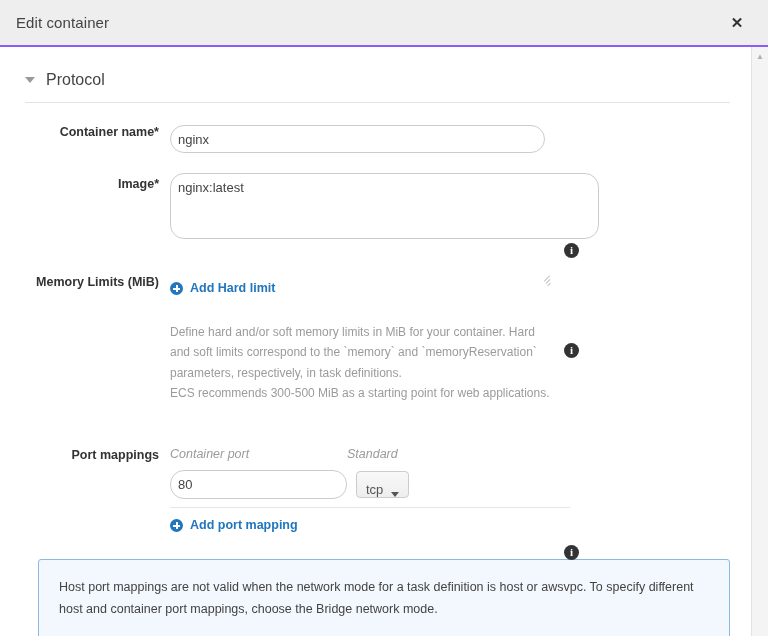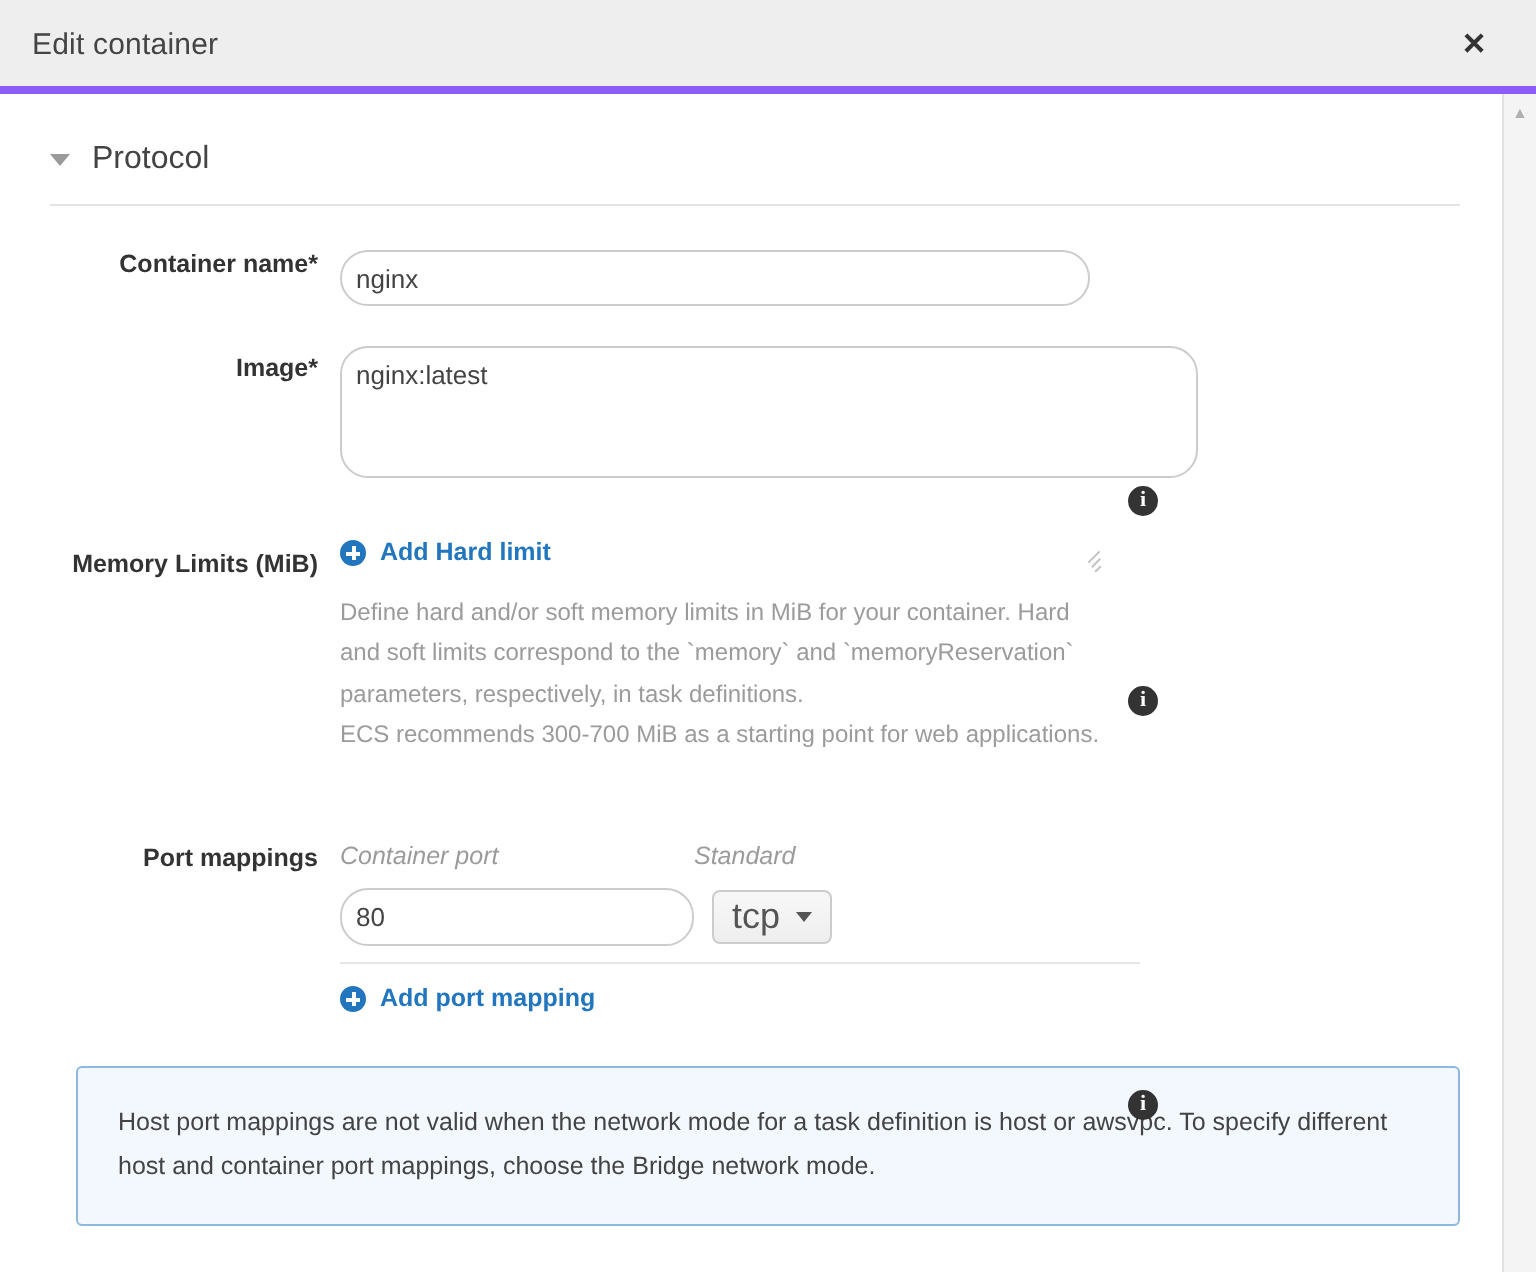--- a/index.html
+++ b/index.html
@@ -15,21 +15,21 @@
     font-size: 13px;
     color: #333333;
     -webkit-font-smoothing: antialiased;
   }
 
   
   .modal-header {
     position: relative;
     height: 47px;
     background: #eeeeee;
-    border-bottom: 4px solid #8b5cf6;
+    border-bottom: 2px solid #8b5cf6;
     box-sizing: border-box;
   }
   .modal-title {
     position: absolute;
     left: 16px;
     top: 14px;
     font-size: 15px;
     color: #444444;
     letter-spacing: 0.1px;
   }
@@ -183,21 +183,21 @@
   .helper-text {
     font-size: 12px;
     color: #757575;
     margin-top: 7px;
   }
   .helper-block {
     font-size: 12px;
     color: #9b9b9b;
     line-height: 1.72;
     width: 380px;
-    margin-top: 10px;
+    margin-top: 24px;
   }
 
   select.select-box {
     font-family: "Liberation Sans", sans-serif;
     font-size: 13px;
     color: #555555;
     height: 29px;
     width: 104px;
     border: 1px solid #cccccc;
     border-radius: 3px;
@@ -298,23 +298,23 @@
   }
   .proto-btn {
     margin-left: 9px;
     height: 27px;
     min-width: 50px;
     padding: 0 9px;
     border: 1px solid #cccccc;
     border-radius: 4px;
     background: linear-gradient(#f8f8f8, #eeeeee);
     color: #555555;
-    font-size: 18px;
+    font-size: 13px;
     display: inline-flex;
-    align-items: center;
+    align-items: flex-end;
     cursor: pointer;
     box-sizing: border-box;
   }
   .proto-btn .sel-caret2 {
     margin-left: 8px;
     width: 0; height: 0;
     border-left: 4px solid transparent;
     border-right: 4px solid transparent;
     border-top: 5px solid #555555;
   }
@@ -378,28 +378,28 @@
       <div class="resize-grip">
         <span></span>
           <span></span>
           <span></span>
       </div>
     </div>
 
     <div class="form-row" style="margin-top:27px;">
       <div class="form-label" style="padding-top:6px;">Memory Limits (MiB)</div>
       <div class="form-control-col">
-        <div style="margin-top:0;">
+        <div style="margin-top:12px;">
           <a class="add-link">
             <span class="plus-circle"></span>
             <span>Add Hard limit</span>
           </a>
         </div>
         <div class="helper-block">Define hard and/or soft memory limits in MiB for your container. Hard and soft limits correspond to the `memory` and `memoryReservation` parameters, respectively, in task definitions.</div>
-        <div class="helper-block" style="margin-top:0;">ECS recommends 300-700 MiB as a starting point for web applications.</div>
+        <div class="helper-block" style="margin-top:0;">ECS recommends 300-500 MiB as a starting point for web applications.</div>
       </div>
       <div class="info-icon" style="left:564px; top:276px;">i</div>
     </div>
 
     <div class="form-row" style="margin-top:43px;">
       <div class="form-label" style="padding-top:1px;">Port mappings</div>
       <div class="form-control-col">
         <div class="pm-headers">
           <div class="pm-col-port">Container port</div>
           <div class="pm-col-proto">Standard</div>

